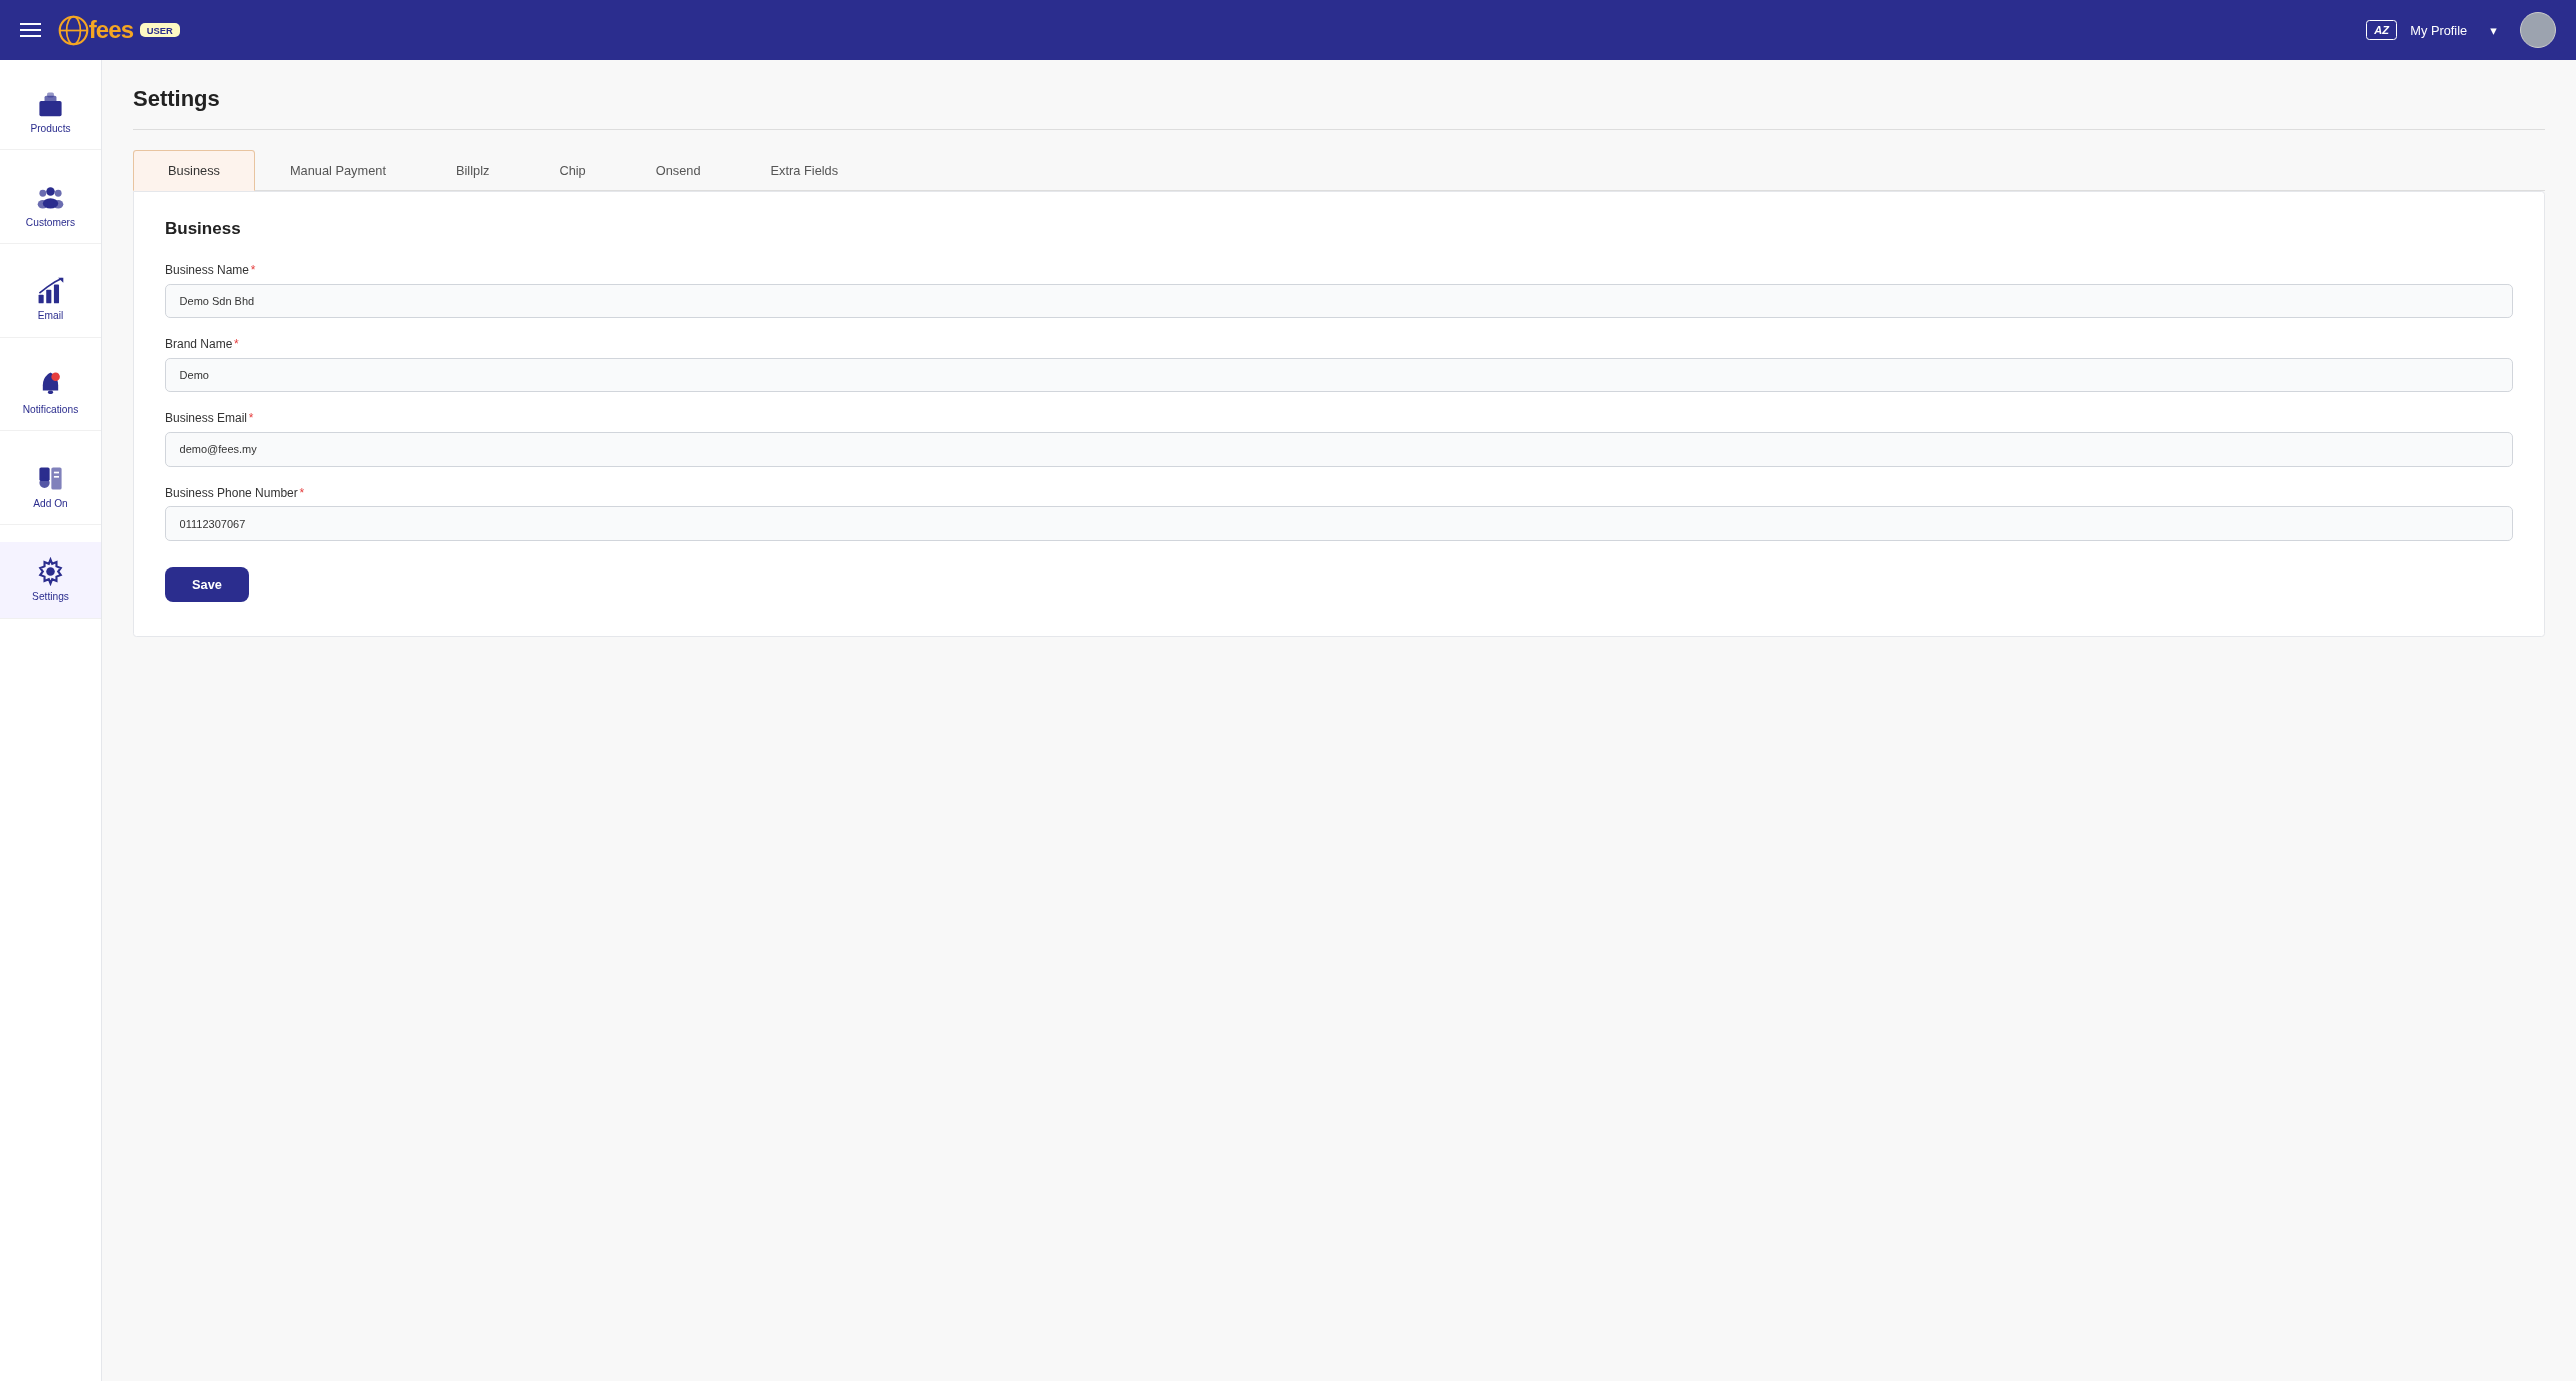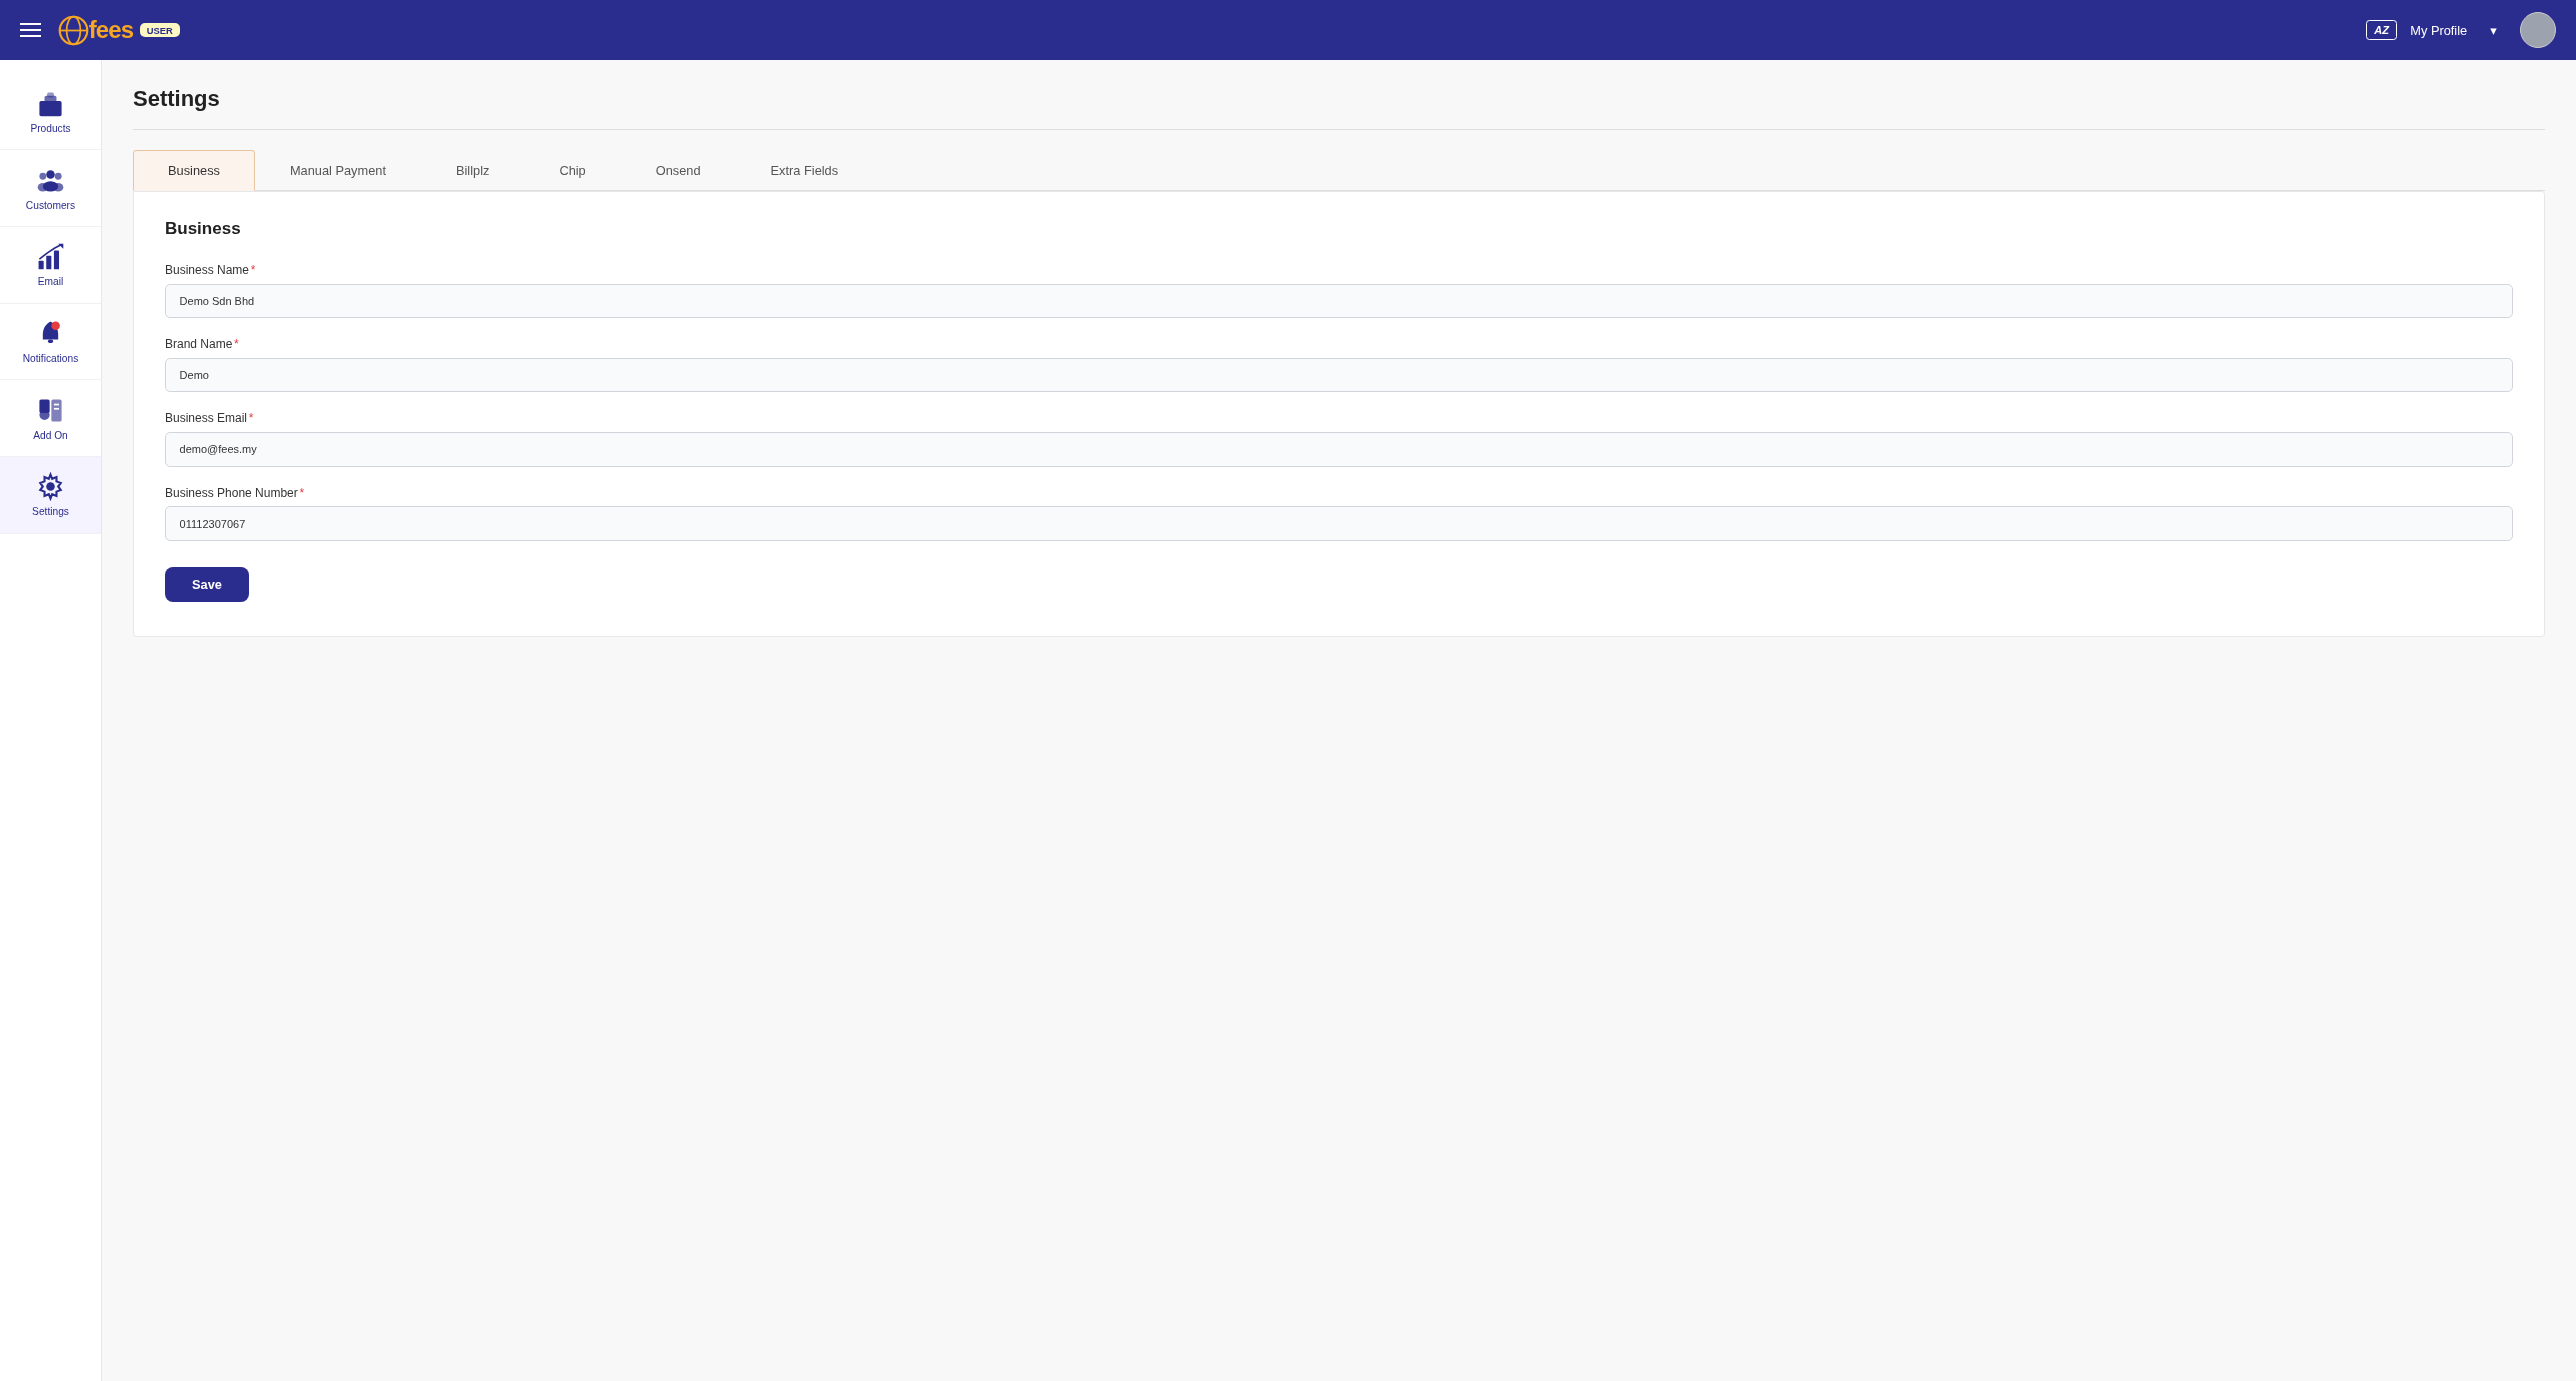--- a/index.html
+++ b/index.html
@@ -49,21 +49,21 @@
     .layout { display: flex; flex: 1; overflow: hidden; }
 
     
     .sidebar {
       width: 102px;
       background: white;
       display: flex;
       flex-direction: column;
       align-items: center;
       padding: 13.6px 0;
-      gap: 0;
+      gap: 17px;
       border-right: 0.9px solid #e5e7eb;
       overflow-y: auto;
       flex-shrink: 0;
     }
     .sidebar-item {
       display: flex;
       flex-direction: column;
       align-items: center;
       padding: 15.3px 8.5px;
       width: 100%;

